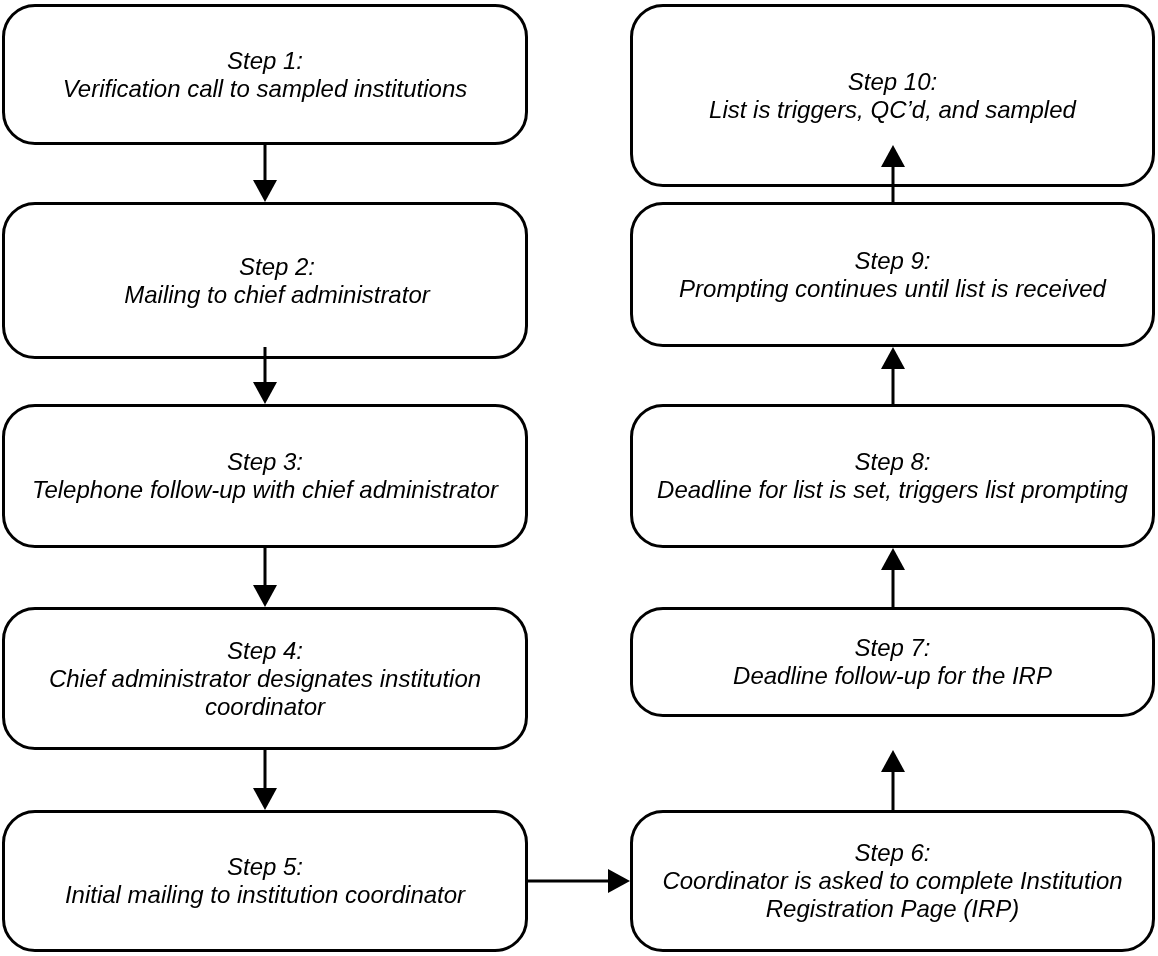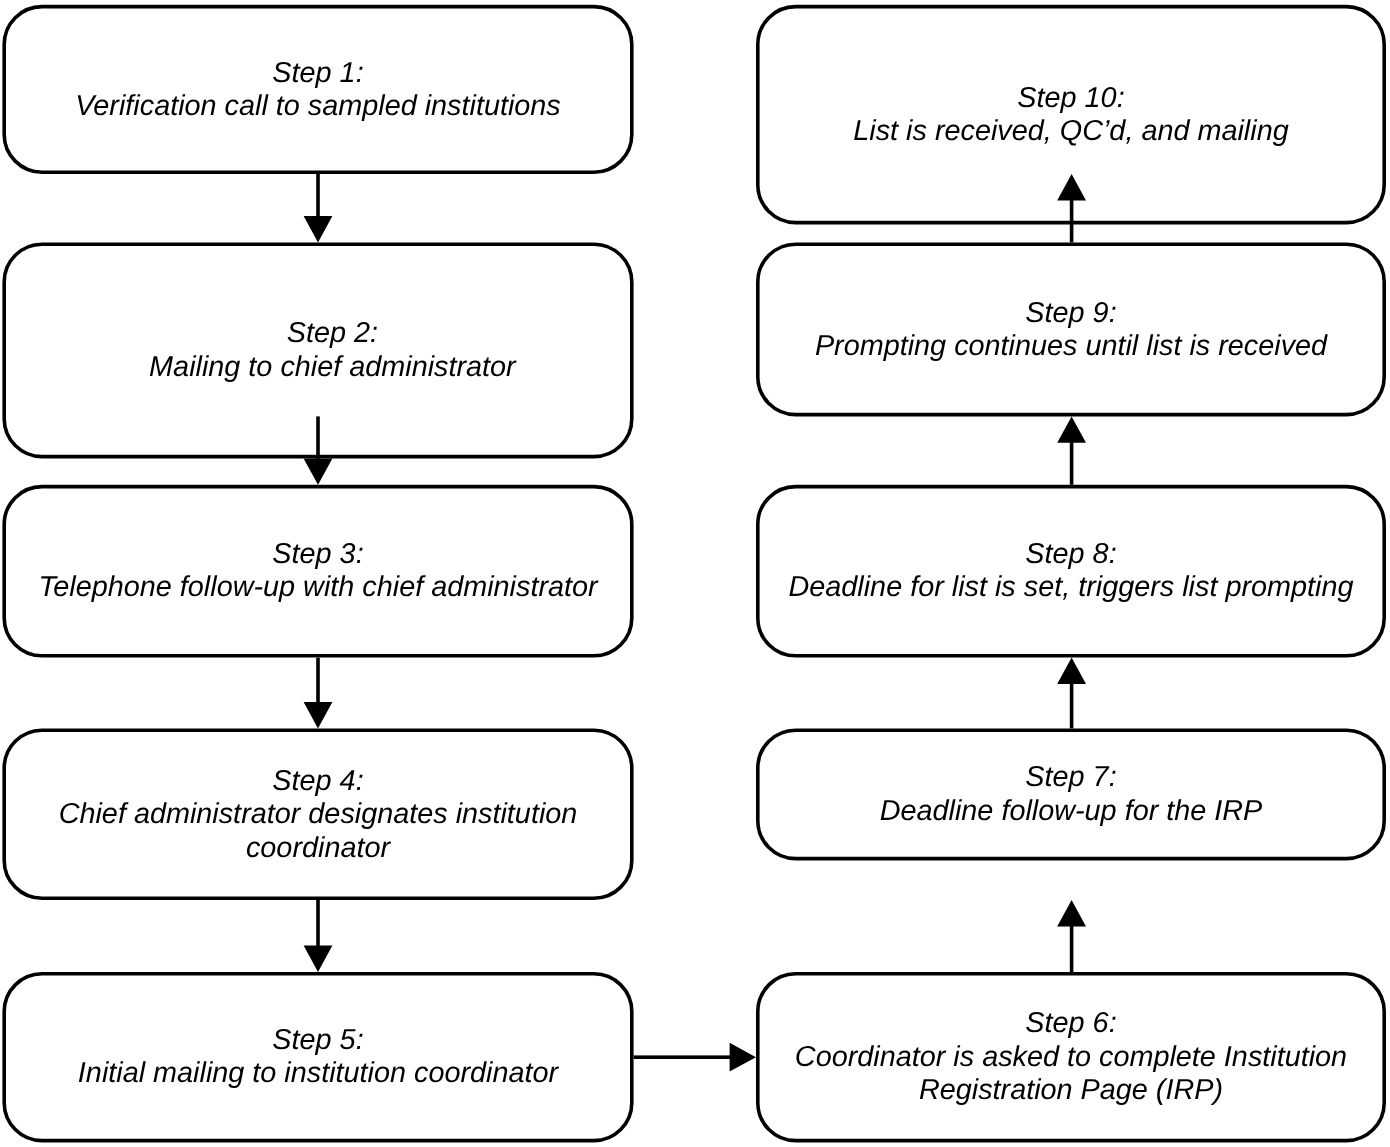--- a/index.html
+++ b/index.html
@@ -95,21 +95,21 @@
 </head>
 <body>
 
 <div class="flowchart">
 
   <div class="box" style="left:2px; top:4px; width:526px; height:141px;">
     <div class="label">Step 1:</div>
     <div class="text">Verification call to sampled institutions</div>
   </div>
 
-  <div class="box" style="left:2px; top:202px; width:526px; height:180px;padding-left:44px;">
+  <div class="box" style="left:2px; top:202px; width:526px; height:157px;padding-left:44px;">
     <div class="label">Step 2:</div>
     <div class="text">Mailing to chief administrator</div>
   </div>
 
   <div class="box" style="left:2px; top:404px; width:526px; height:144px;">
     <div class="label">Step 3:</div>
     <div class="text">Telephone follow-up with chief administrator</div>
   </div>
 
   <div class="box" style="left:2px; top:607px; width:526px; height:143px;">
@@ -137,21 +137,21 @@
     <div class="text">Deadline for list is set, triggers list prompting</div>
   </div>
 
   <div class="box" style="left:630px; top:202px; width:525px; height:145px;">
     <div class="label">Step 9:</div>
     <div class="text">Prompting continues until list is received</div>
   </div>
 
   <div class="box" style="left:630px; top:4px; width:525px; height:183px;">
     <div class="label">Step 10:</div>
-    <div class="text">List is received, QC’d, and mailing</div>
+    <div class="text">List is triggers, QC’d, and sampled</div>
   </div>
 
   <div class="arrow v down" style="left:253px; top:145px; height:57px;">
     <div class="shaft"></div>
     <div class="head"></div>
   </div>
   <div class="arrow v down" style="left:253px; top:347px; height:57px;">
     <div class="shaft"></div>
     <div class="head"></div>
   </div>

